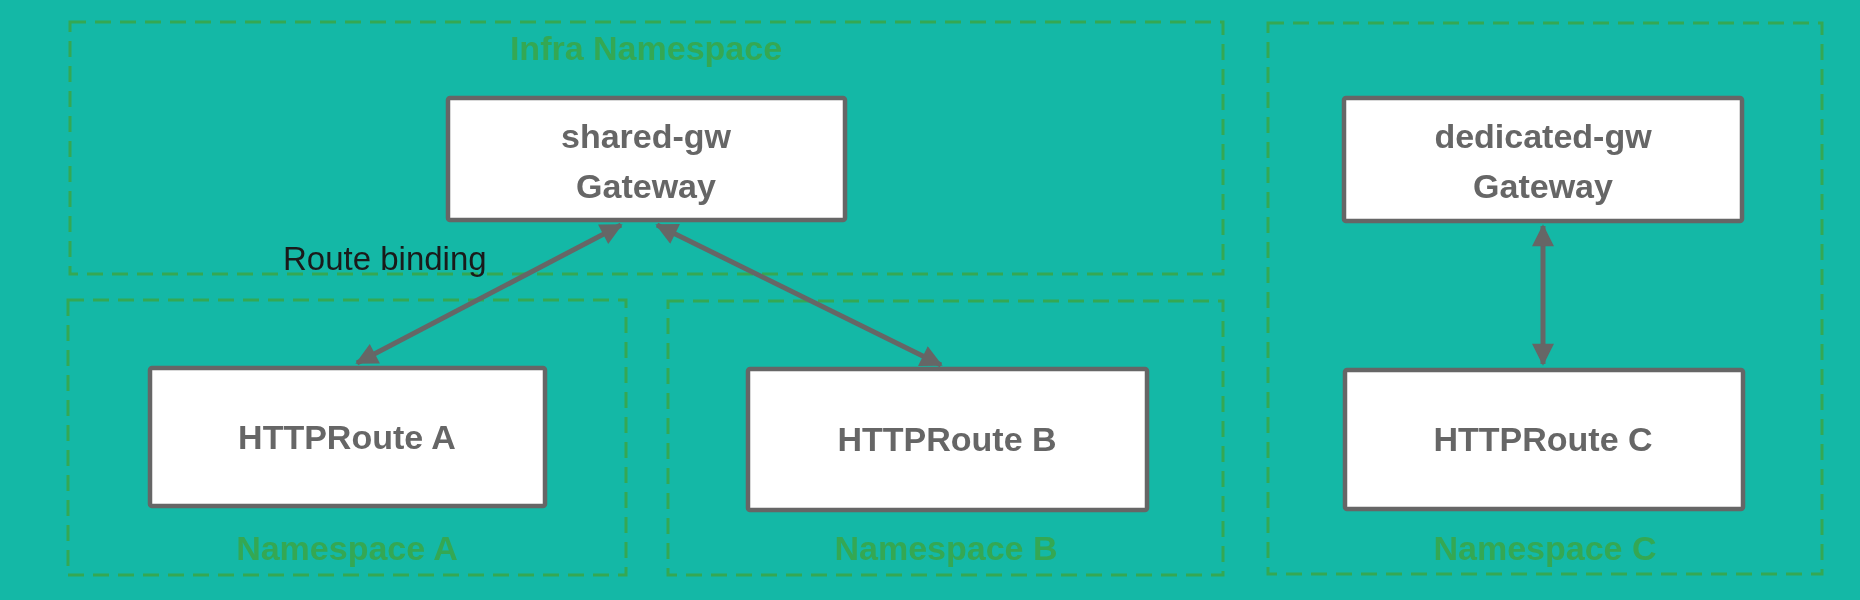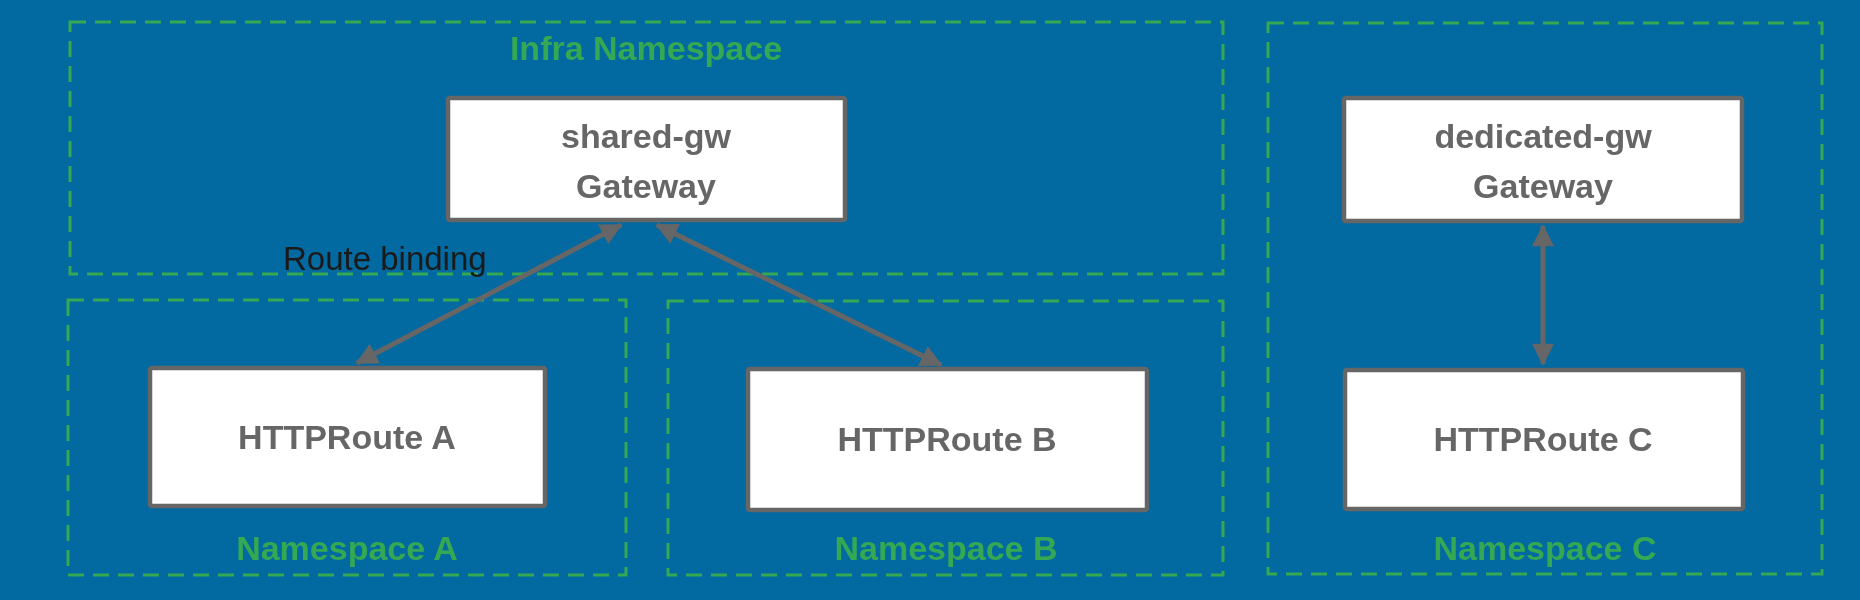--- a/index.html
+++ b/index.html
@@ -4,21 +4,21 @@
 <style>
   html, body {
     margin: 0;
     padding: 0;
     background: #ffffff;
   }
   .canvas {
     position: relative;
     width: 1860px;
     height: 600px;
-    background: #0369a1;
+    background: #14b8a6;
     overflow: hidden;
     font-family: "Liberation Sans", sans-serif;
   }
   svg { display: block; }
 
   .ns-rect {
     fill: none;
     stroke: #34a853;
     stroke-width: 3;
     stroke-dasharray: 16 9;

